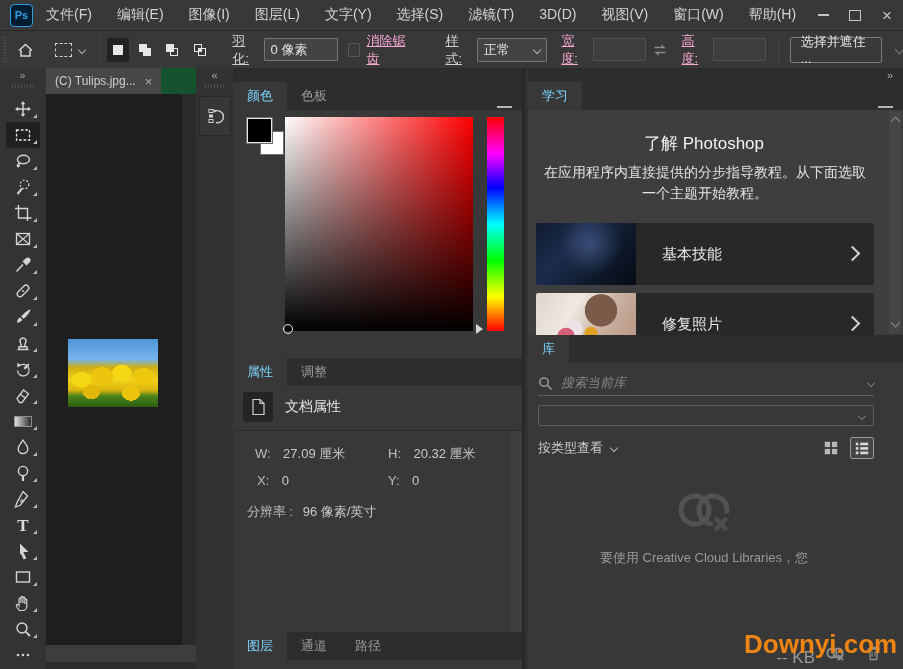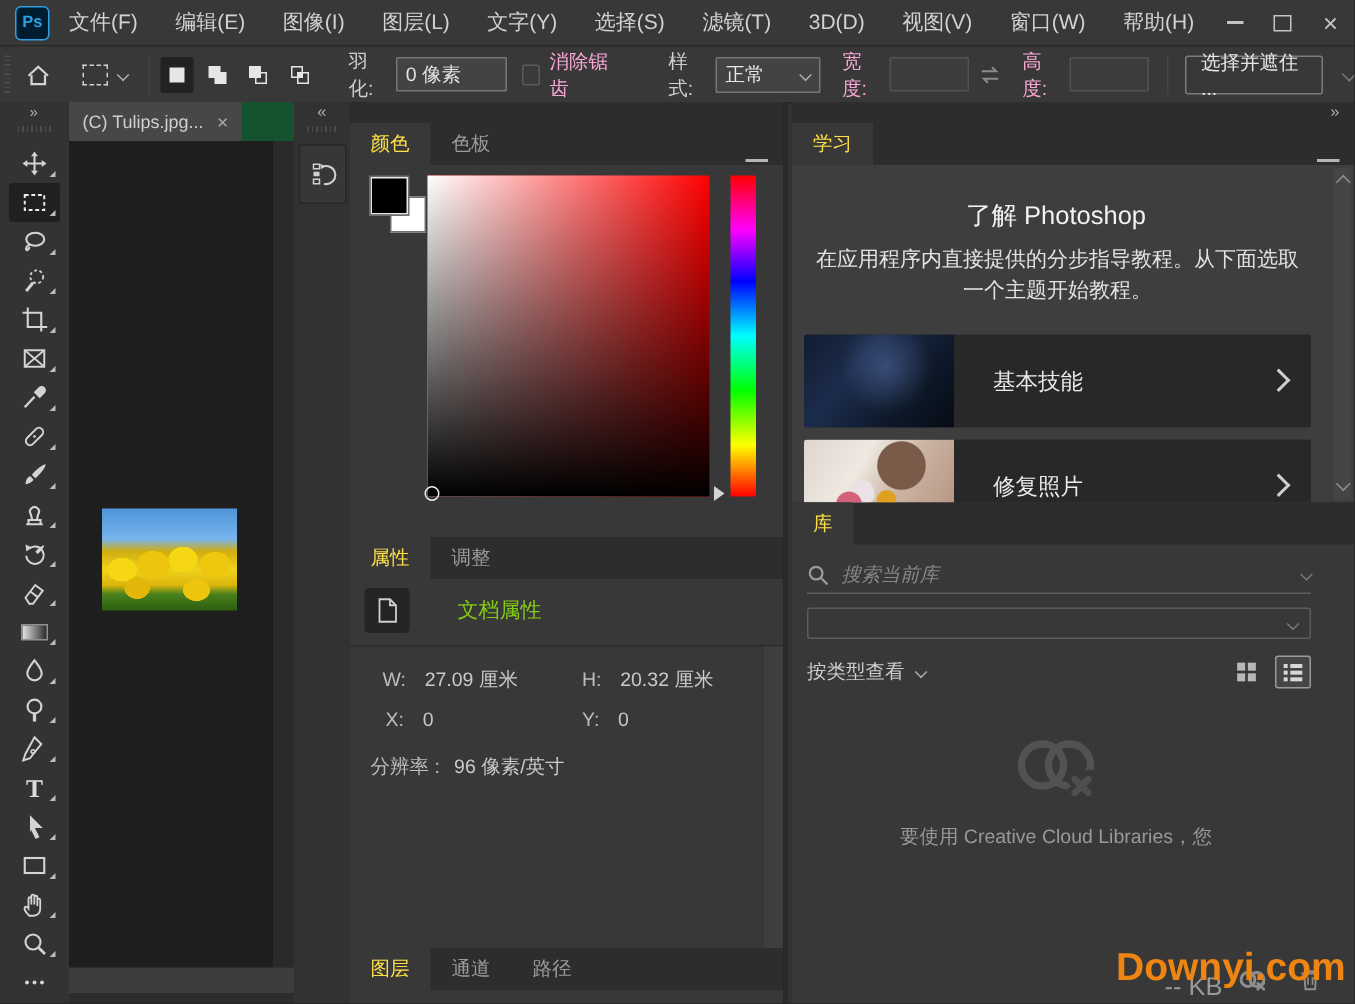--- a/index.html
+++ b/index.html
@@ -24,21 +24,21 @@
 
   
   .optionsbar{position:absolute;left:0;top:31px;width:903px;height:37px;background:#383838;
               border-bottom:1px solid #262626;display:flex;align-items:center;font-size:13px;}
   .grip-v{width:5px;height:26px;margin-left:3px;
           background:repeating-linear-gradient(180deg,#4c4c4c 0 1px,transparent 1px 3px);}
   .ob-item{display:flex;align-items:center;}
   .vsep{width:1px;height:26px;background:#454545;margin:0 7px;}
   .mode-btn{width:24px;height:24px;display:flex;align-items:center;justify-content:center;border-radius:2px;}
   .mode-btn.pressed{background:#222222;}
-  .ob-label{color:#cfcfcf;margin:0 5px 0 8px;}
+  .ob-label{color:#cfcfcf;margin:0 5px 0 8px;text-decoration:underline;}
   .ob-label.dis{color:#f9a8d4;}
   .ob-input{height:21px;background:#434343;border:1px solid #767676;border-radius:1px;
             color:#e4e4e4;font-size:13px;padding:0 6px;display:flex;align-items:center;}
   .ob-input.dis{background:#3d3d3d;border-color:#525252;width:44px;}
   .checkbox{width:12px;height:12px;background:#3a3a3a;border:1px solid #5a5a5a;border-radius:2px;margin-left:10px;}
   .dd{height:22px;background:#434343;border:1px solid #767676;border-radius:1px;color:#e4e4e4;
       display:flex;align-items:center;padding:0 6px;gap:14px;}
   .btn-outline{height:24px;border:1px solid #7c7c7c;border-radius:2px;background:transparent;
                color:#e6e6e6;font-size:13px;display:flex;align-items:center;padding:0 10px;}
   .chev{width:6px;height:6px;border-right:1.6px solid #b0b0b0;border-bottom:1.6px solid #b0b0b0;
@@ -87,21 +87,21 @@
   .dock-collapse{height:14px;display:flex;align-items:center;justify-content:center;color:#b0b0b0;font-size:11px;}
   .hist-btn{margin:8px auto 0 auto;width:30px;height:38px;border:1px solid #272727;background:#373737;
             border-radius:2px;display:flex;align-items:center;justify-content:center;}
 
   
   .col-mid{position:absolute;left:233px;top:68px;width:292px;height:601px;background:#2d2d2d;
            border-right:3px solid #282828;box-sizing:border-box;}
   .col-right{position:absolute;left:528px;top:68px;width:375px;height:601px;background:#2d2d2d;}
   .tabrow{position:absolute;left:0;width:100%;height:28px;background:#2d2d2d;display:flex;align-items:stretch;}
   .ptab{padding:0 14px;font-size:13px;color:#9b9b9b;display:flex;align-items:center;}
-  .ptab.active{background:#383838;color:#fde047;}
+  .ptab.active{background:#383838;color:#7dd3fc;}
   .hamb{position:absolute;right:10px;top:10px;width:15px;height:2px;background:#b5b5b5;
         box-shadow:0 4px 0 #b5b5b5,0 8px 0 #b5b5b5;}
   .panel-body{position:absolute;left:0;width:100%;background:#383838;overflow:hidden;}
 
   
   .swatch-fg{position:absolute;left:14px;top:8px;width:23px;height:23px;background:#000;
              border:1px solid #e8e8e8;outline:1px solid #6f6f6f;}
   .swatch-bg{position:absolute;left:27px;top:21px;width:22px;height:22px;background:#fff;
              border:1px solid #6f6f6f;}
   .satsq{position:absolute;left:52px;top:7px;width:188px;height:214px;
@@ -448,21 +448,21 @@
       <span class="hamb" style="top:300px;"></span>
     </div>
     <div class="panel-body" style="top:318px;height:246px;">
       <div class="docprops-row">
         <span class="docprops-icon">
           <svg width="16" height="18" viewBox="0 0 16 18">
               <path d="M3 1.5h7l4 4V16.5H3z" fill="none" stroke="#cfcfcf" stroke-width="1.2"></path>
               <path d="M10 1.5v4h4" fill="none" stroke="#cfcfcf" stroke-width="1.2"></path>
             </svg>
         </span>
-        <span class="props-text" style="font-size:14px;color:#84cc16;margin-left:20px;">文档属性</span>
+        <span class="props-text" style="font-size:14px;color:#e5e5e5;">文档属性</span>
       </div>
       <div class="props-div"></div>
       <div class="abs" style="left:22px;top:58px;">
         <span class="props-text props-label">W:</span>
         <span class="props-text" style="margin-left:8px;">27.09 厘米</span>
       </div>
       <div class="abs" style="left:155px;top:58px;">
         <span class="props-text props-label">H:</span>
         <span class="props-text" style="margin-left:8px;">20.32 厘米</span>
       </div>

